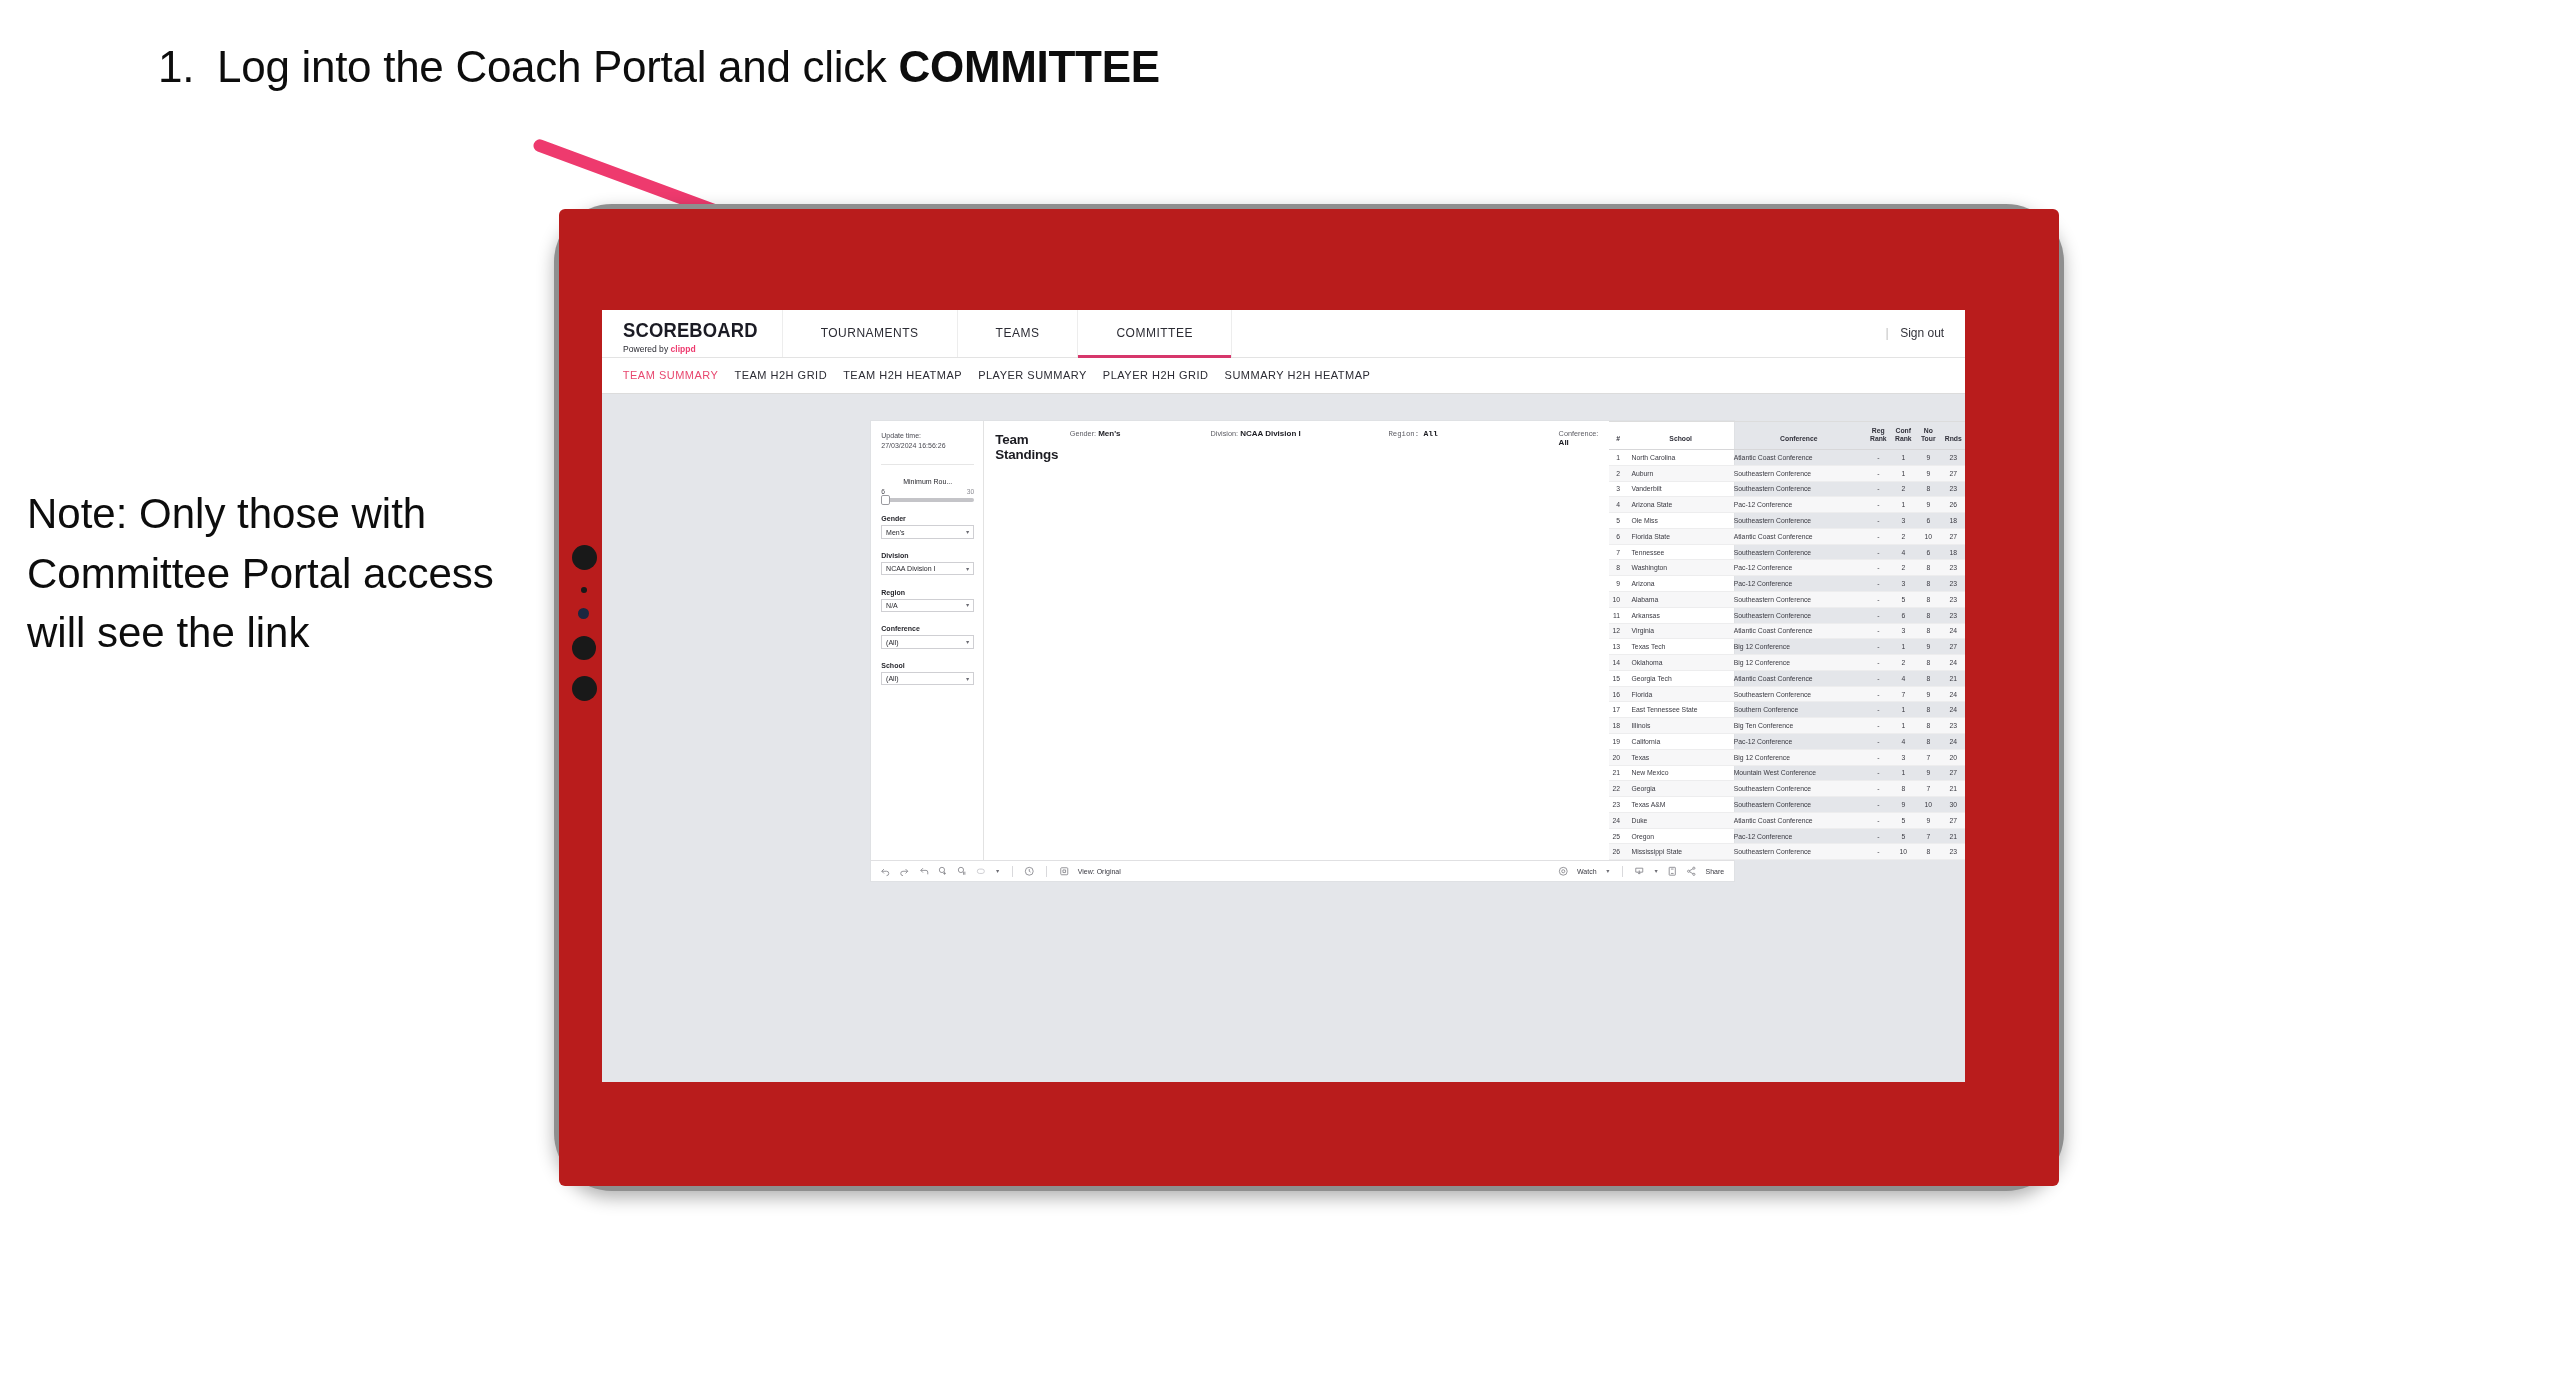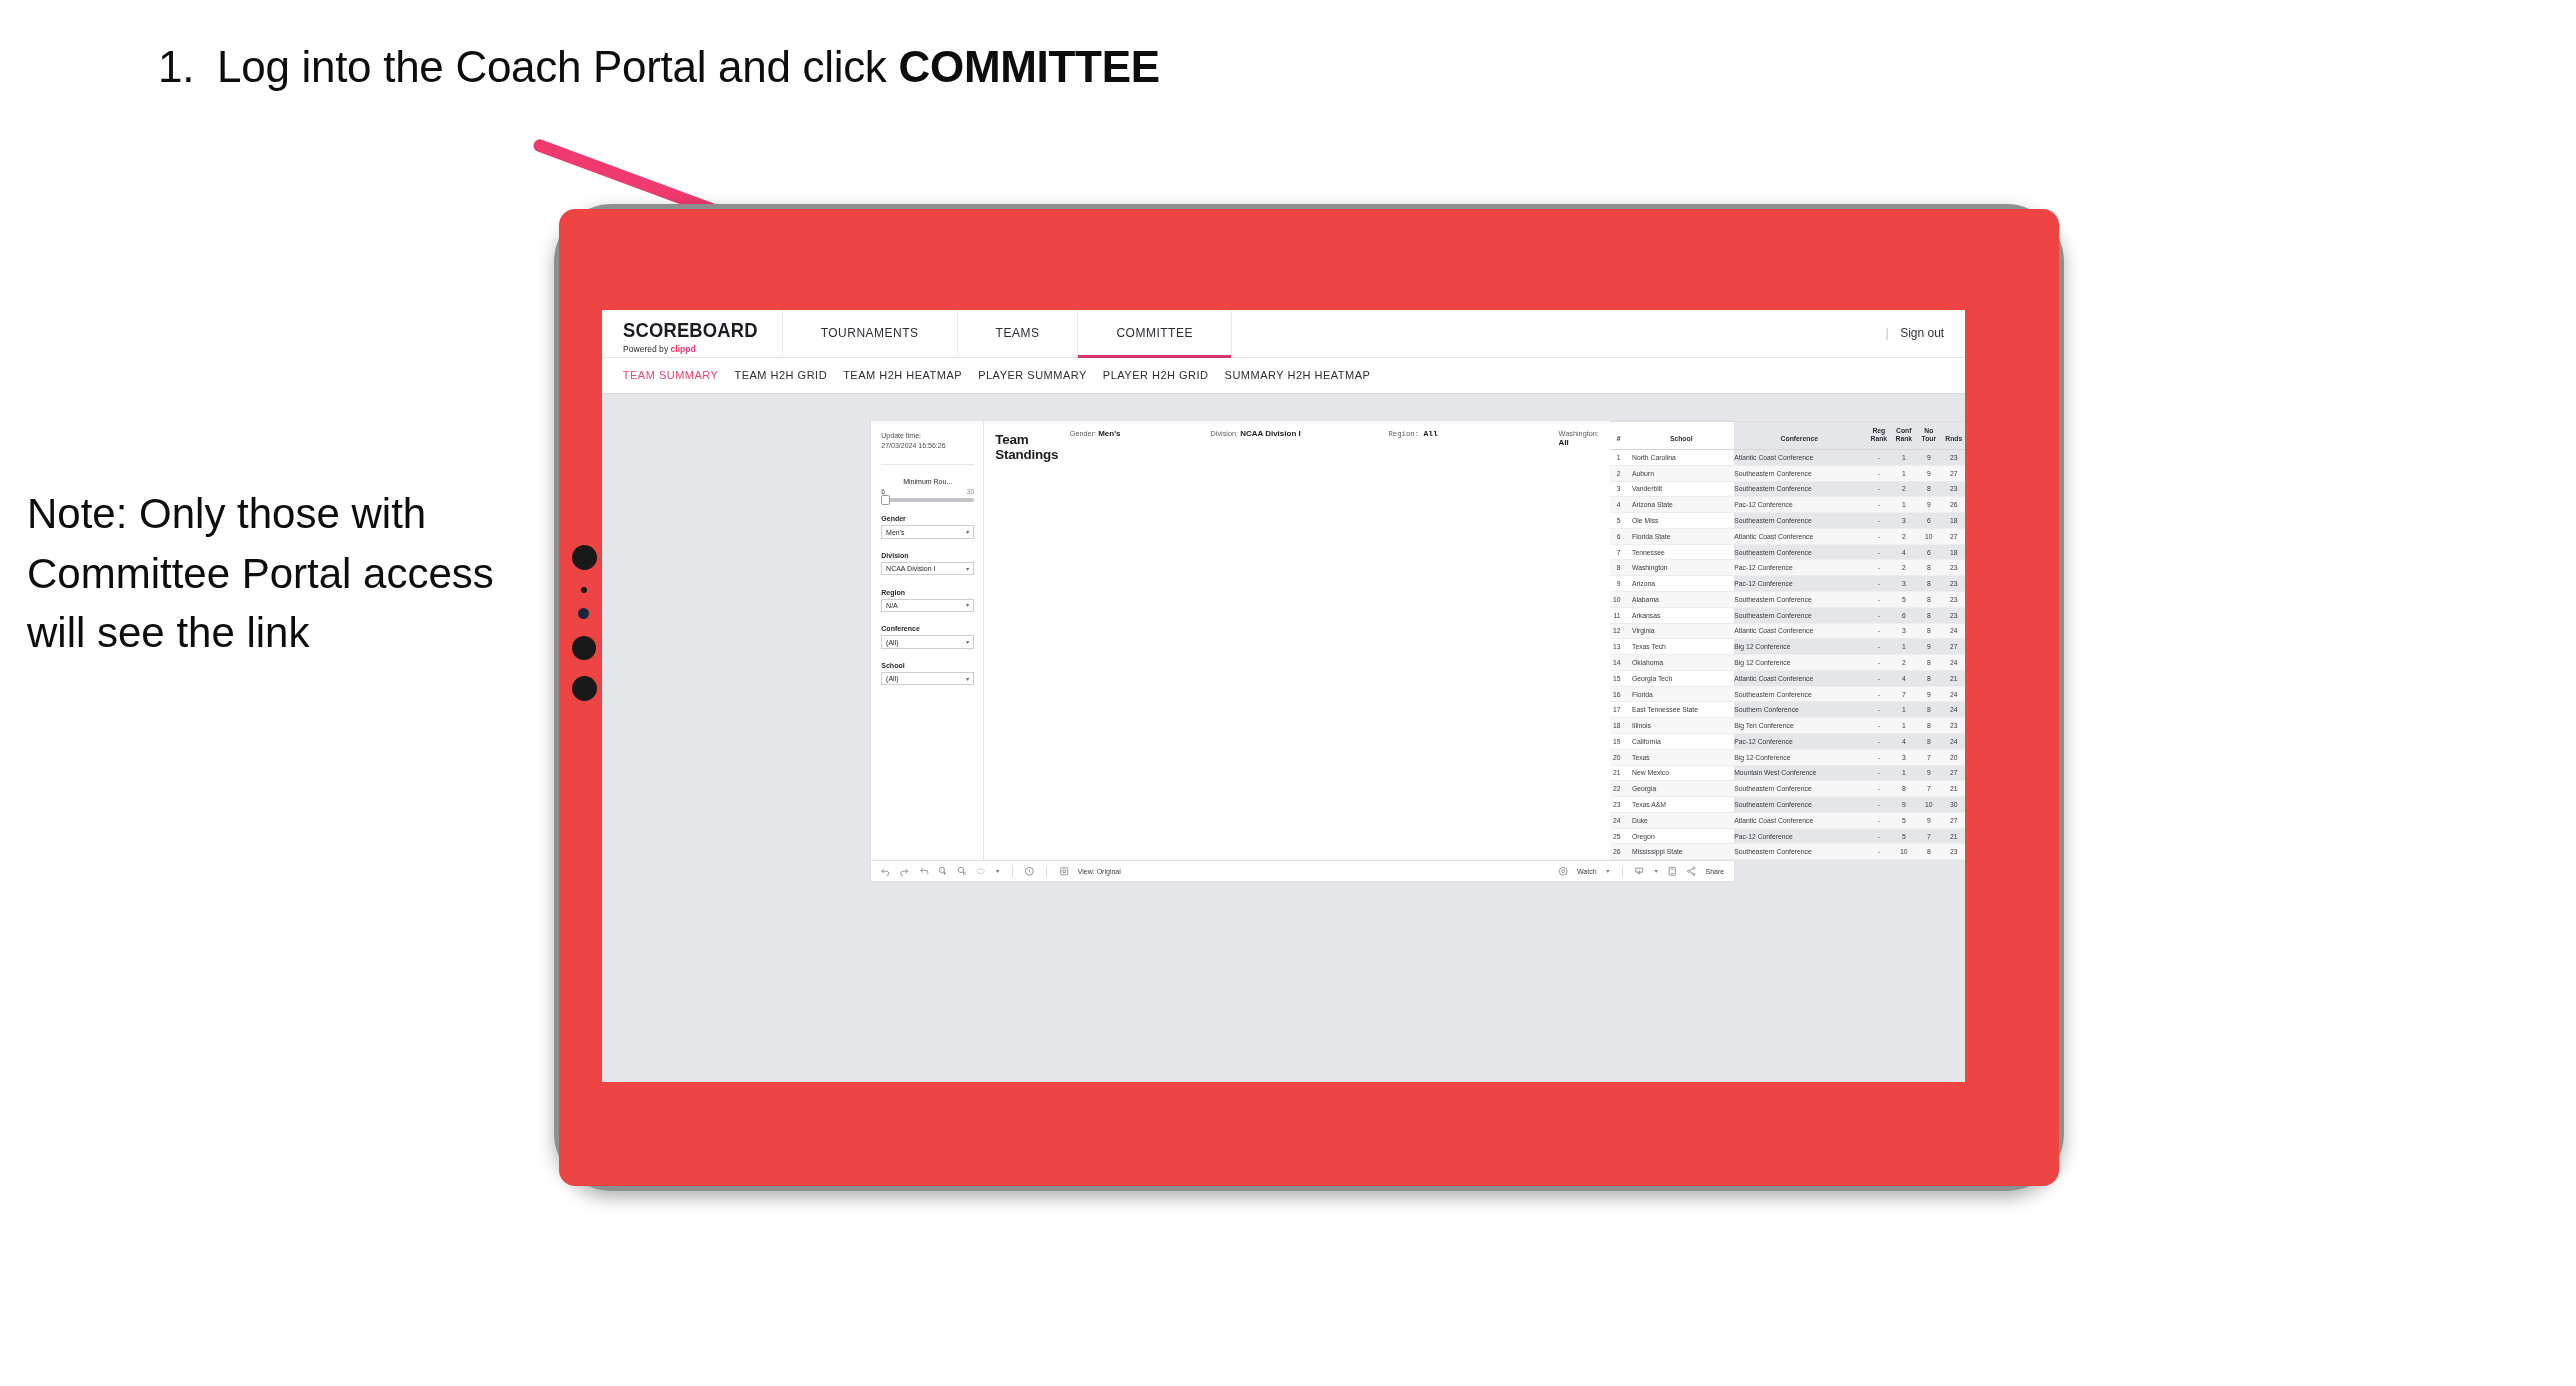--- a/index.html
+++ b/index.html
@@ -24,21 +24,21 @@
   
   .arrow-svg{ position:absolute; left:518px; top:115px; width:537px; height:220px; }
 
   
   .tablet{
     position:absolute; left:554px; top:204px; width:1510px; height:987px;
     background:#8f8f8f; border-radius:58px; padding:4.8px;
     box-shadow:0 6.7px 17px rgba(0,0,0,.30);
   }
   .tablet-inner{
-    width:100%; height:100%; background:#ef4444; border-radius:16px;
+    width:100%; height:100%; background:#b91c1c; border-radius:6px;
     padding:0; position:relative; overflow:hidden;
   }
   .bezel-dots{ position:absolute; left:13.4px; top:336px; width:29px; }
   .bezel-dots i{ display:block; border-radius:50%; background:#191919; }
   .d1{ width:25px; height:25px; margin-bottom:17px;}
   .d2{ width:5.8px; height:5.8px; margin-left:8.6px; margin-bottom:15.3px;}
   .d3{ width:11.5px; height:11.5px; margin-left:5.8px; background:#1b2740 !important; margin-bottom:17px;}
   .d4{ width:24px; height:24px; margin-bottom:15.3px;}
   .d5{ width:25px; height:25px;}
 
@@ -270,21 +270,21 @@
             </div>
           </div>
         </div>
 
         <div class="tablepane">
           <div class="dash-title">Team Standings</div>
           <div class="dash-filters-row">
             <div class="dfilter"><span>Gender:</span> <b>Men's</b></div>
             <div class="dfilter"><span>Division:</span> <b>NCAA Division I</b></div>
             <div class="dfilter"><span>Region:</span> <b>All</b></div>
-            <div class="dfilter"><span>Washington:</span> <b>All</b></div>
+            <div class="dfilter"><span>Conference:</span> <b>All</b></div>
           </div>
 
           <div class="tbl-wrap">
             <table>
               <thead>
                       <tr id="hdr-row">
                         <th class="c-rank">#</th>
                         <th class="c-school">School</th>
                         <th class="c-conf">Conference</th>
                         <th class="c-n">Reg<br>Rank</th>

